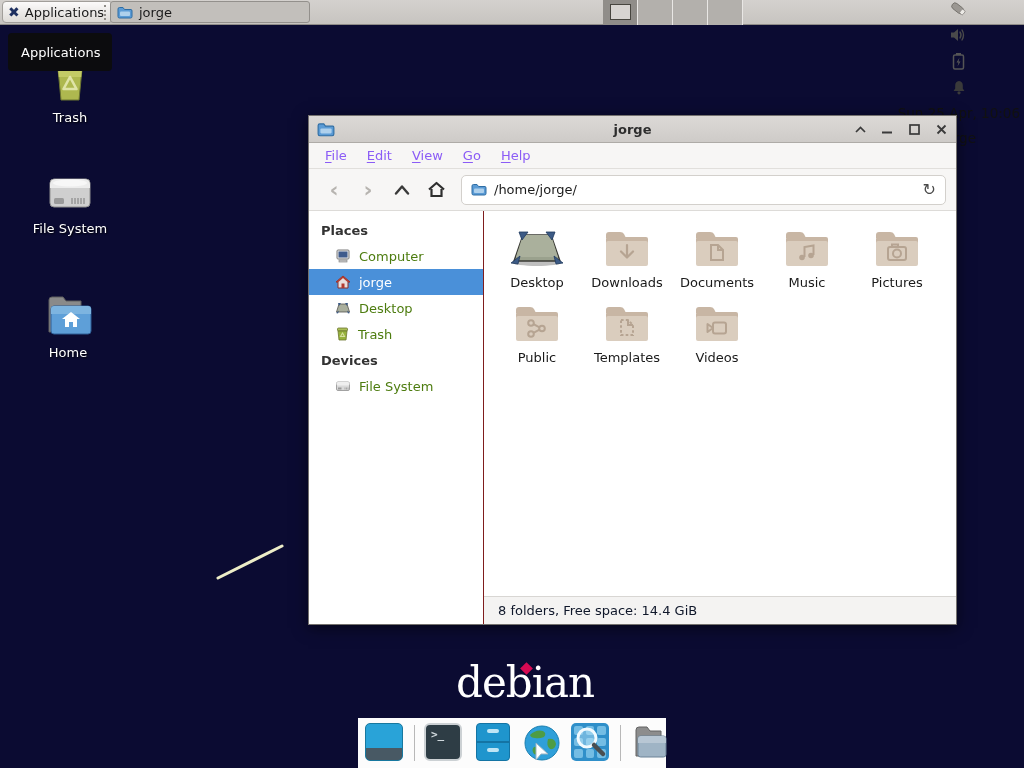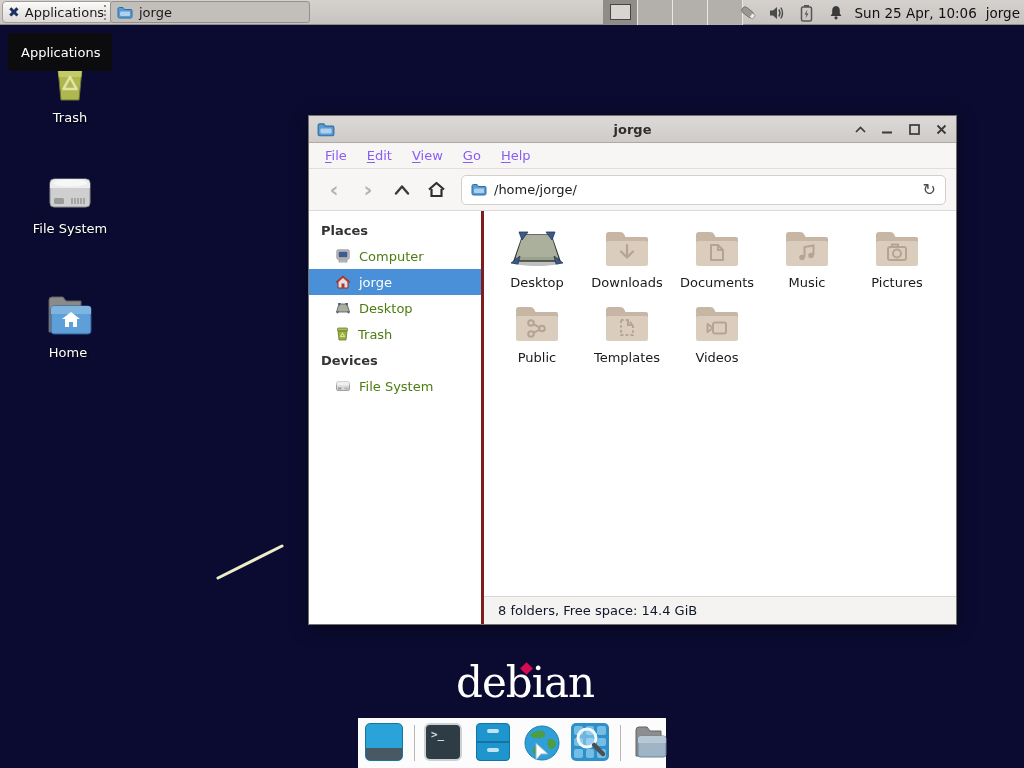--- a/index.html
+++ b/index.html
@@ -40,21 +40,21 @@
     width:35px; height:25px; background:#b3b0ac; border-right:1px solid #e9e7e5;
     position:relative;
   }
   .ws.active { background:#908d89; }
   .ws.active .ws-win {
     position:absolute; left:7px; top:4px; width:21px; height:16px;
     background:#d7d4d1; border:1px solid #47453f;
   }
   .panel-right {
     position:absolute; right:4px; top:0; height:25px;
-    display:flex; align-items:center; gap:9px;
+    display:flex; align-items:center; gap:9px;flex-direction:column;
   }
   .tray-ico { width:20px; height:20px; display:flex; align-items:center; justify-content:center; }
   .clock-txt, .user-txt { font-size:13.5px; color:#111; white-space:nowrap; }
 
   
   #tooltip {
     position:absolute; left:8px; top:33px; width:104px; height:38px;
     background:#0c0c0e; border-radius:4px; z-index:50;
     display:flex; align-items:center; padding-left:13px;
     color:#fff; font-size:13px;
@@ -117,21 +117,21 @@
   .path-entry {
     flex:1; height:30px; margin-left:6px; background:#fff;
     border:1px solid #d3d0cc; border-radius:5px;
     display:flex; align-items:center; gap:7px; padding:0 9px;
   }
   .path-text { flex:1; color:#1a1a1a; }
   .reload-glyph { font-size:16px; color:#4a4a4a; }
 
   .content-row { flex:1; display:flex; min-height:0; }
   .sidebar {
-    width:175px; background:#fff; border-right:3px solid #7f1d1d;
+    width:175px; background:#fff; border-right:1px solid #7f1d1d;
     padding-top:6px; overflow:hidden;
   }
   .sb-header { height:26px; display:flex; align-items:center; padding-left:12px; font-weight:bold; color:#333; }
   .sb-item { height:26px; display:flex; align-items:center; gap:8px; padding-left:26px; color:#4d7c0f; }
   .sb-item.selected { background:#4a90d9; color:#fff; }
 
   .right-col { flex:1; display:flex; flex-direction:column; min-width:0; }
   .main-area { flex:1; background:#fff; padding:14px 0 0 8px; }
   .folder-grid { display:flex; flex-wrap:wrap; width:460px; }
   .folder-item { width:90px; margin-bottom:10px; text-align:center; }

